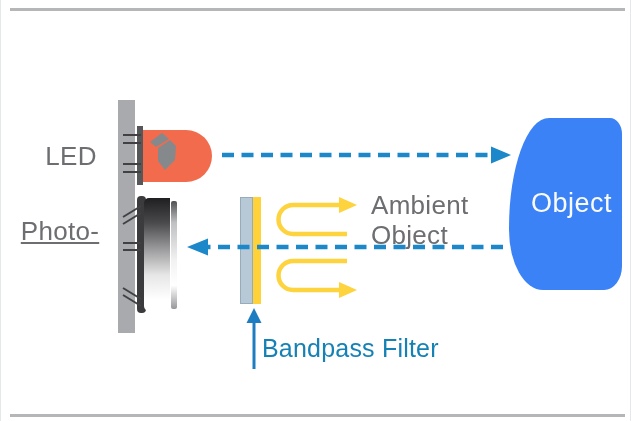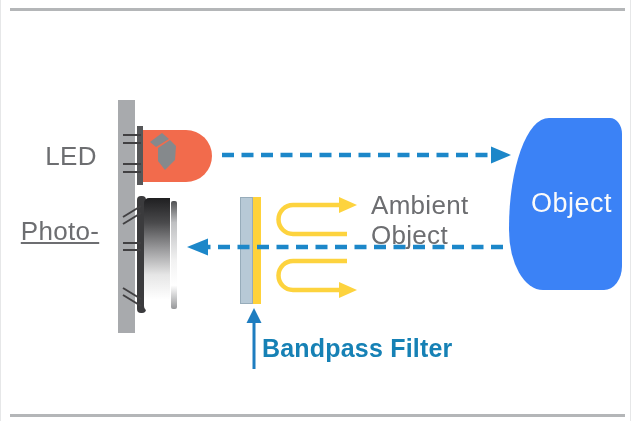--- a/index.html
+++ b/index.html
@@ -33,21 +33,21 @@
   
   .object{left:509px;top:118px;width:113px;height:172px;background:#3b82f6;
     border-radius:40px 12px 18px 34px / 110px 16px 24px 60px;}
   .object-label{position:absolute;top:70px;left:0;width:100%;box-sizing:border-box;padding-left:12px;
     text-align:center;font-size:27px;color:#fafafa;letter-spacing:.5px;}
   
   .lbl{position:absolute;color:#6d6e71;font-size:26px;letter-spacing:.3px;}
   .lbl-led{left:42px;top:141px;width:58px;text-align:center;}
   .lbl-photo{left:8px;top:215px;width:104px;text-align:center;line-height:32px;text-decoration:underline;}
   .lbl-ambient{left:371px;top:190px;line-height:30px;}
-  .lbl-bandpass{position:absolute;left:262px;top:334px;font-size:25px;font-weight:bold;
+  .lbl-bandpass{position:absolute;left:262px;top:334px;font-size:25px;font-weight:normal;
     color:#1681b5;letter-spacing:.2px;}
   svg.overlay{position:absolute;left:0;top:0;}
 </style>
 </head>
 <body>
 
 <div class="canvas">
 
   <div class="frame-line frame-top"></div>
   <div class="frame-line frame-bottom"></div>

